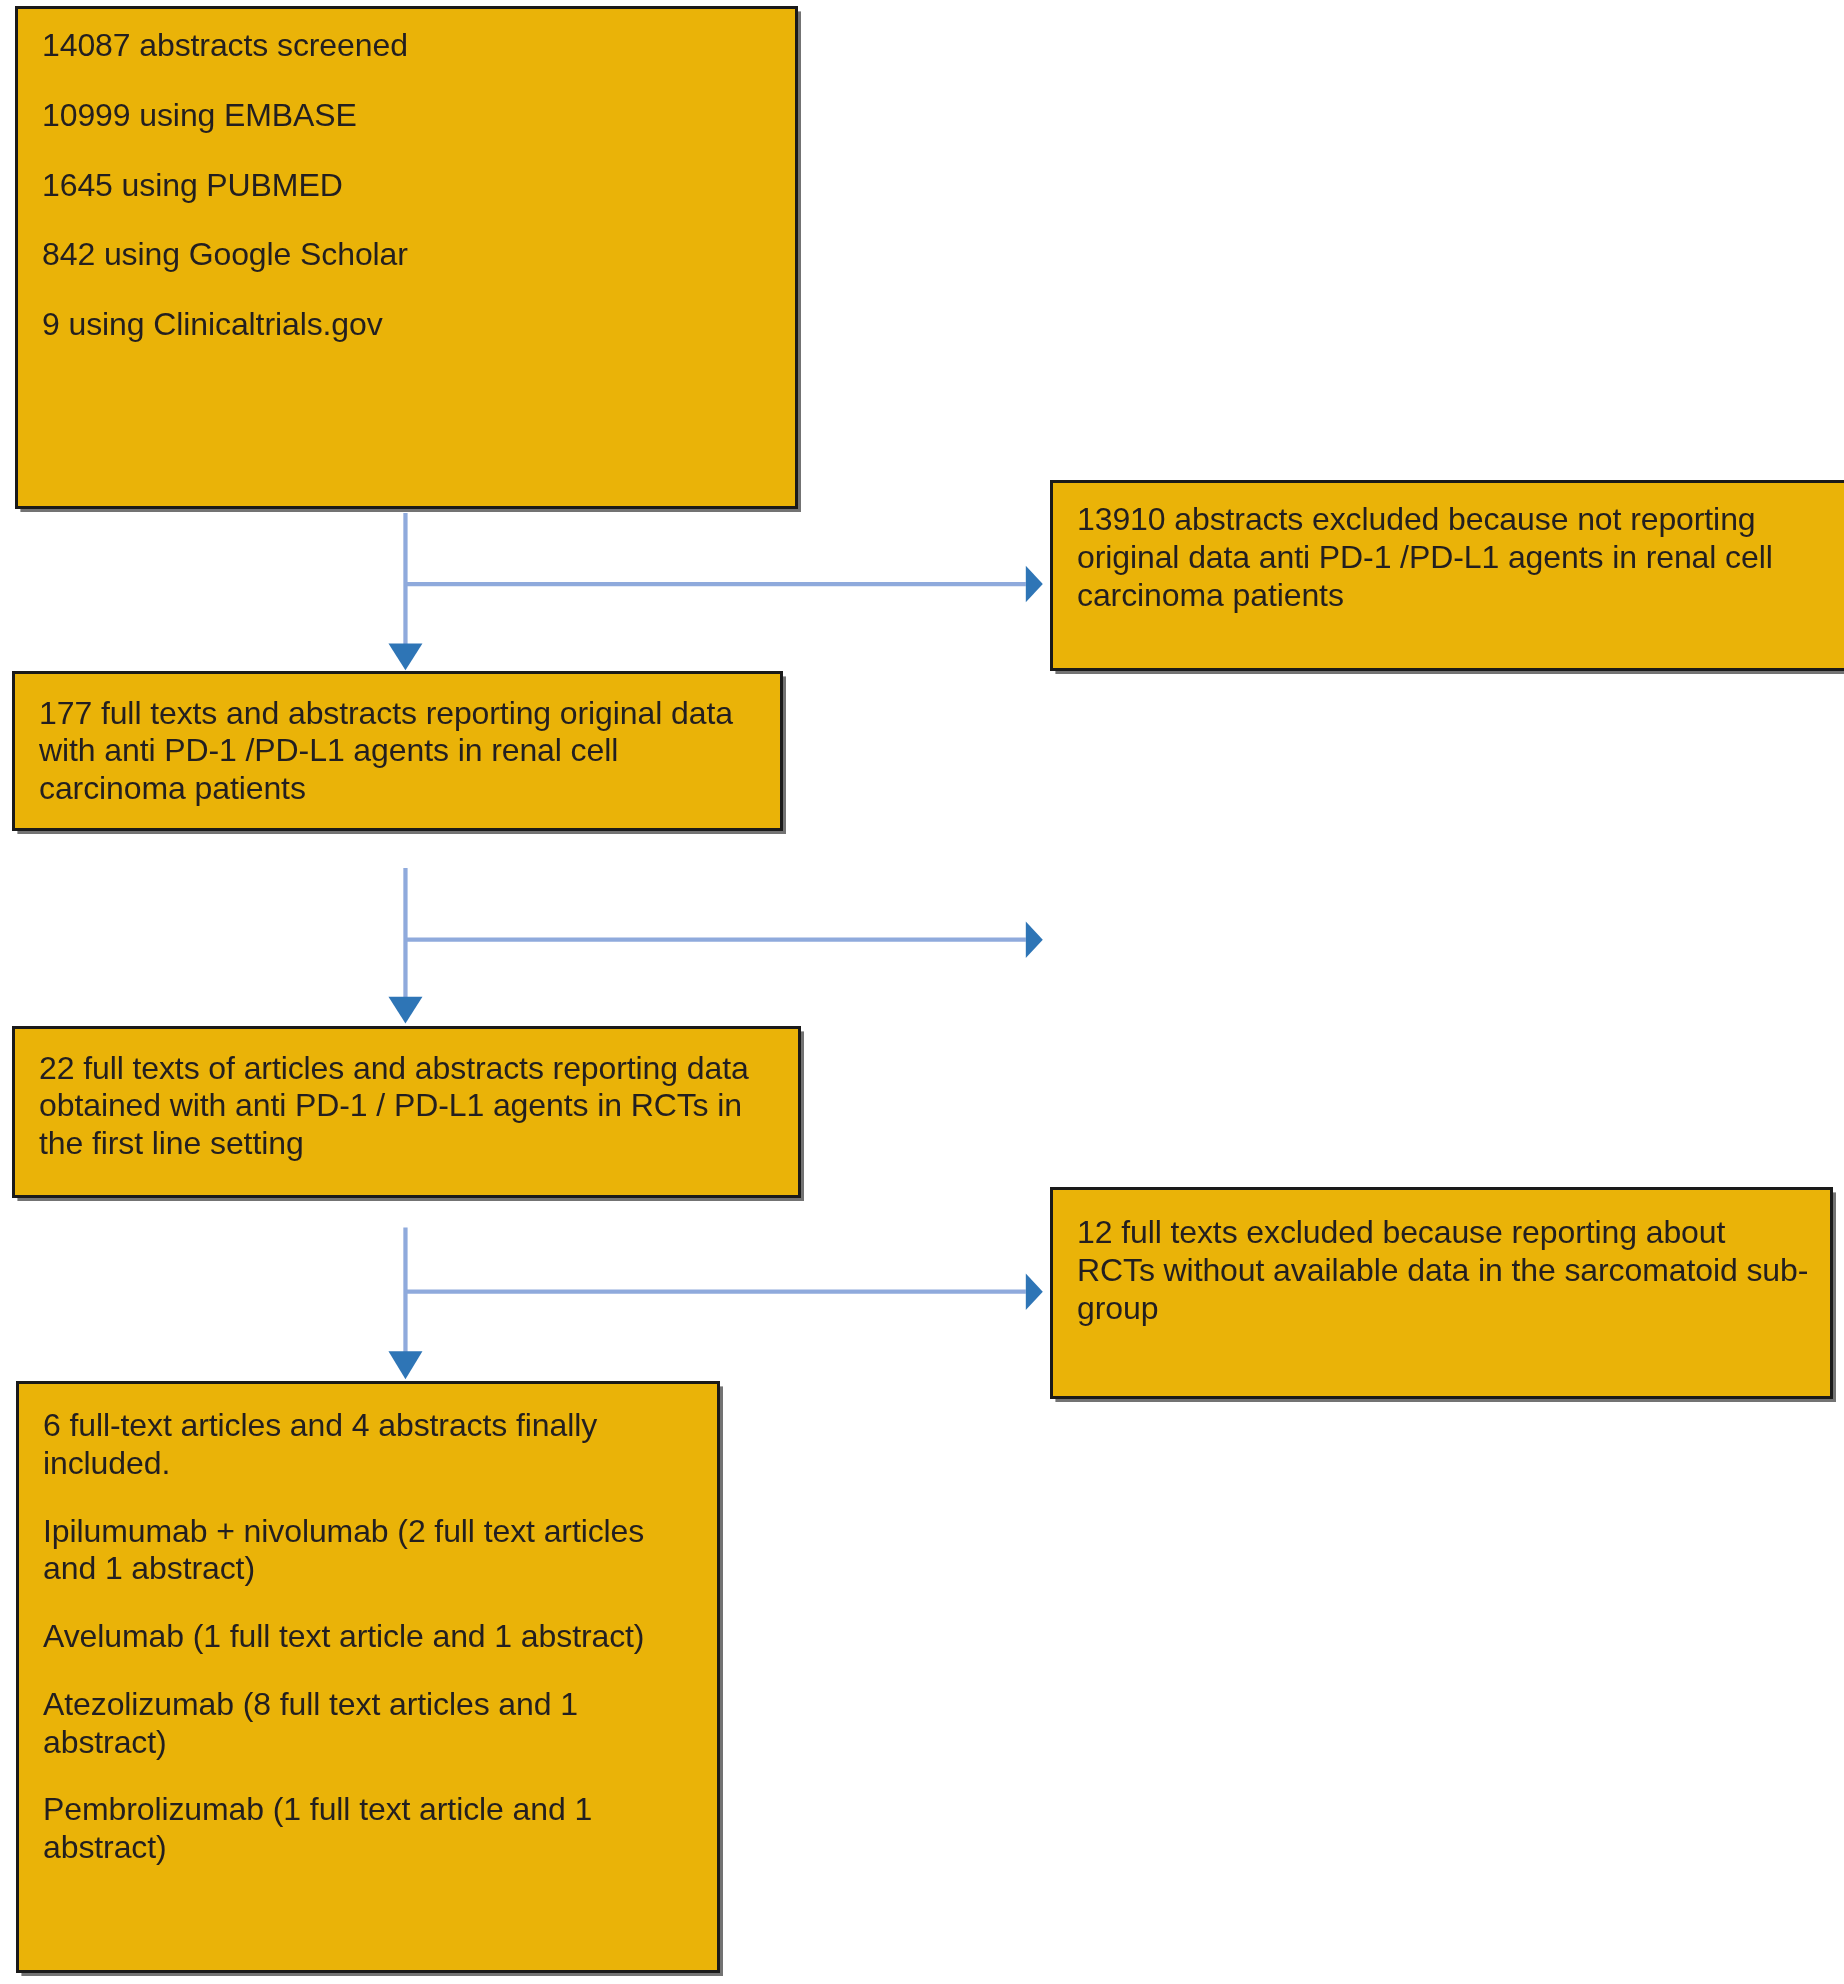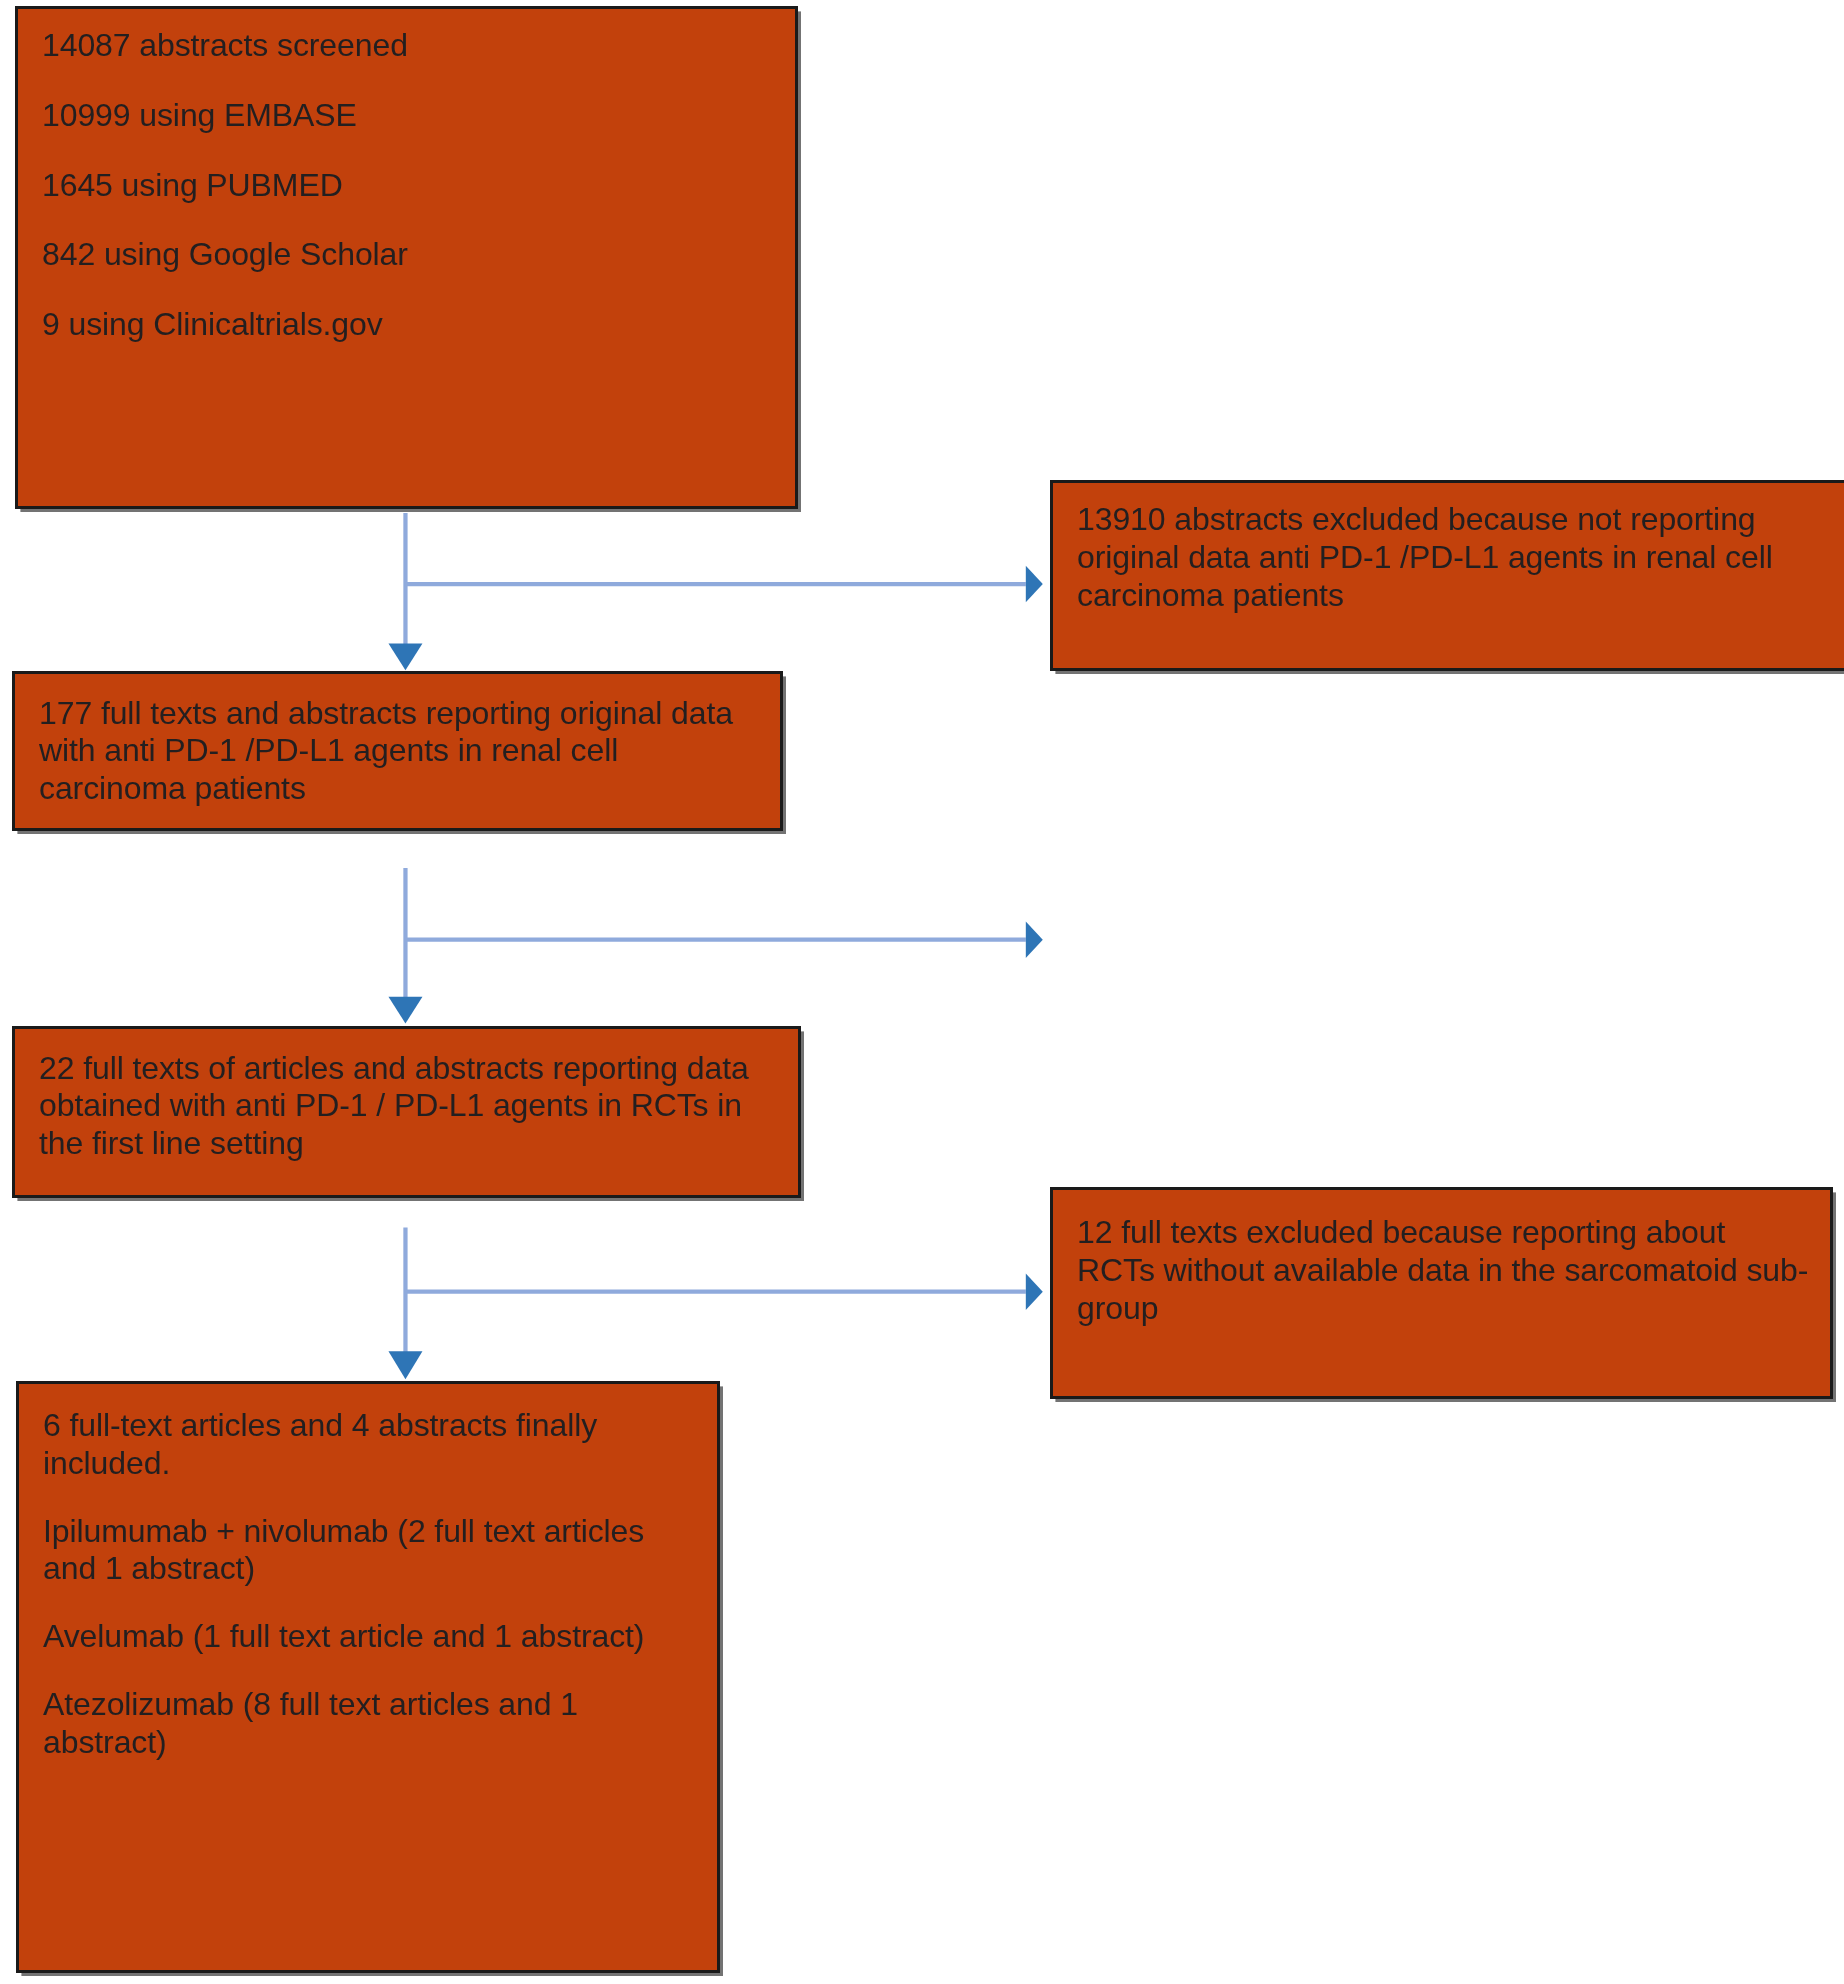--- a/index.html
+++ b/index.html
@@ -13,21 +13,21 @@
     height: 1985px;
     background: #ffffff;
     font-family: "Liberation Sans", sans-serif;
     overflow: hidden;
   }
 
   
   .flow-box {
     position: absolute;
     box-sizing: border-box;
-    background: #c2410c;
+    background: #eab308;
     border: 3px solid #1a1a1a;
     box-shadow: 4.2px 4.2px 0 -1.2px rgba(0,0,0,0.55);
   }
   .flow-box .box-inner {
     padding: 20.6px 20.6px 20.6px 24px;
   }
   .flow-line {
     font-size: 32px;
     line-height: 1.18;
     color: #231f20;
@@ -130,17 +130,18 @@
       <p class="flow-line">12 full texts excluded because reporting about RCTs without available data in the sarcomatoid sub-group</p>
     </div>
   </div>
 
   <div class="flow-box" id="box-included">
     <div class="box-inner">
       <p class="flow-line">6 full-text articles and 4 abstracts finally included.</p>
       <p class="flow-line">Ipilumumab + nivolumab (2 full text articles and 1 abstract)</p>
       <p class="flow-line">Avelumab (1 full text article and 1 abstract)</p>
       <p class="flow-line">Atezolizumab (8 full text articles and 1 abstract)</p>
+      <p class="flow-line">Pembrolizumab (1 full text article and 1 abstract)</p>
     </div>
   </div>
 
 </div>
 
 
 </body></html>

